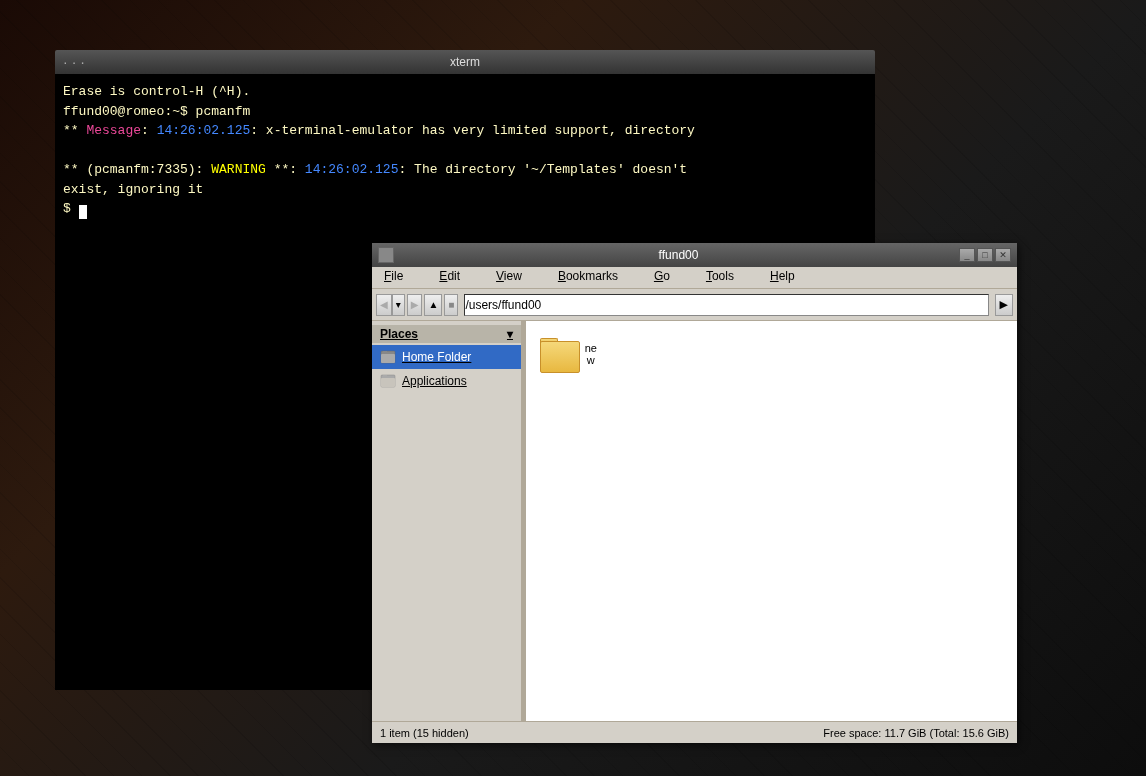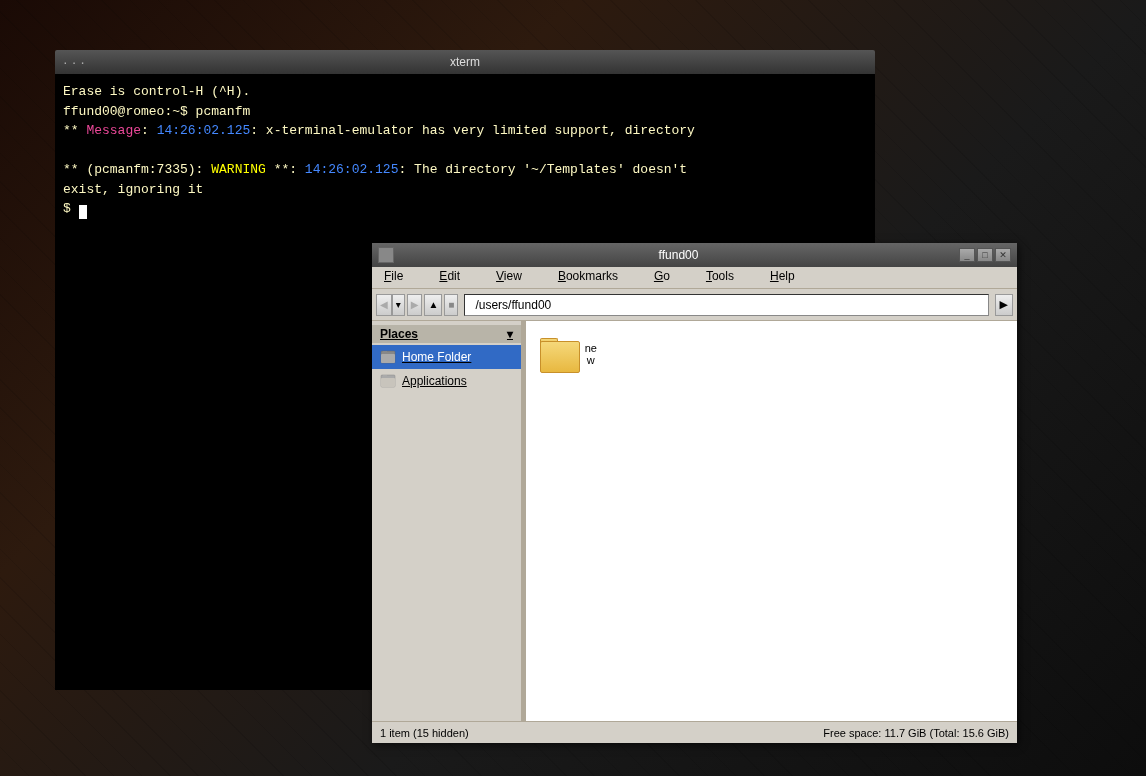--- a/index.html
+++ b/index.html
@@ -166,21 +166,21 @@
       border-bottom: 1px solid #b0a898;
     }
 
     .fm-address-bar {
       flex: 1;
       height: 22px;
       display: flex;
       align-items: center;
       background: #fff;
       border: 1px inset #888;
-      padding: 0 10px;
+      padding: 0 0;
       font-size: 12px;
       font-family: sans-serif;
       margin: 0 4px;
     }
 
     .fm-go-btn {
       height: 22px;
       background: linear-gradient(to bottom, #eee, #ccc);
       border: 1px solid #999;
       padding: 0 4px;

